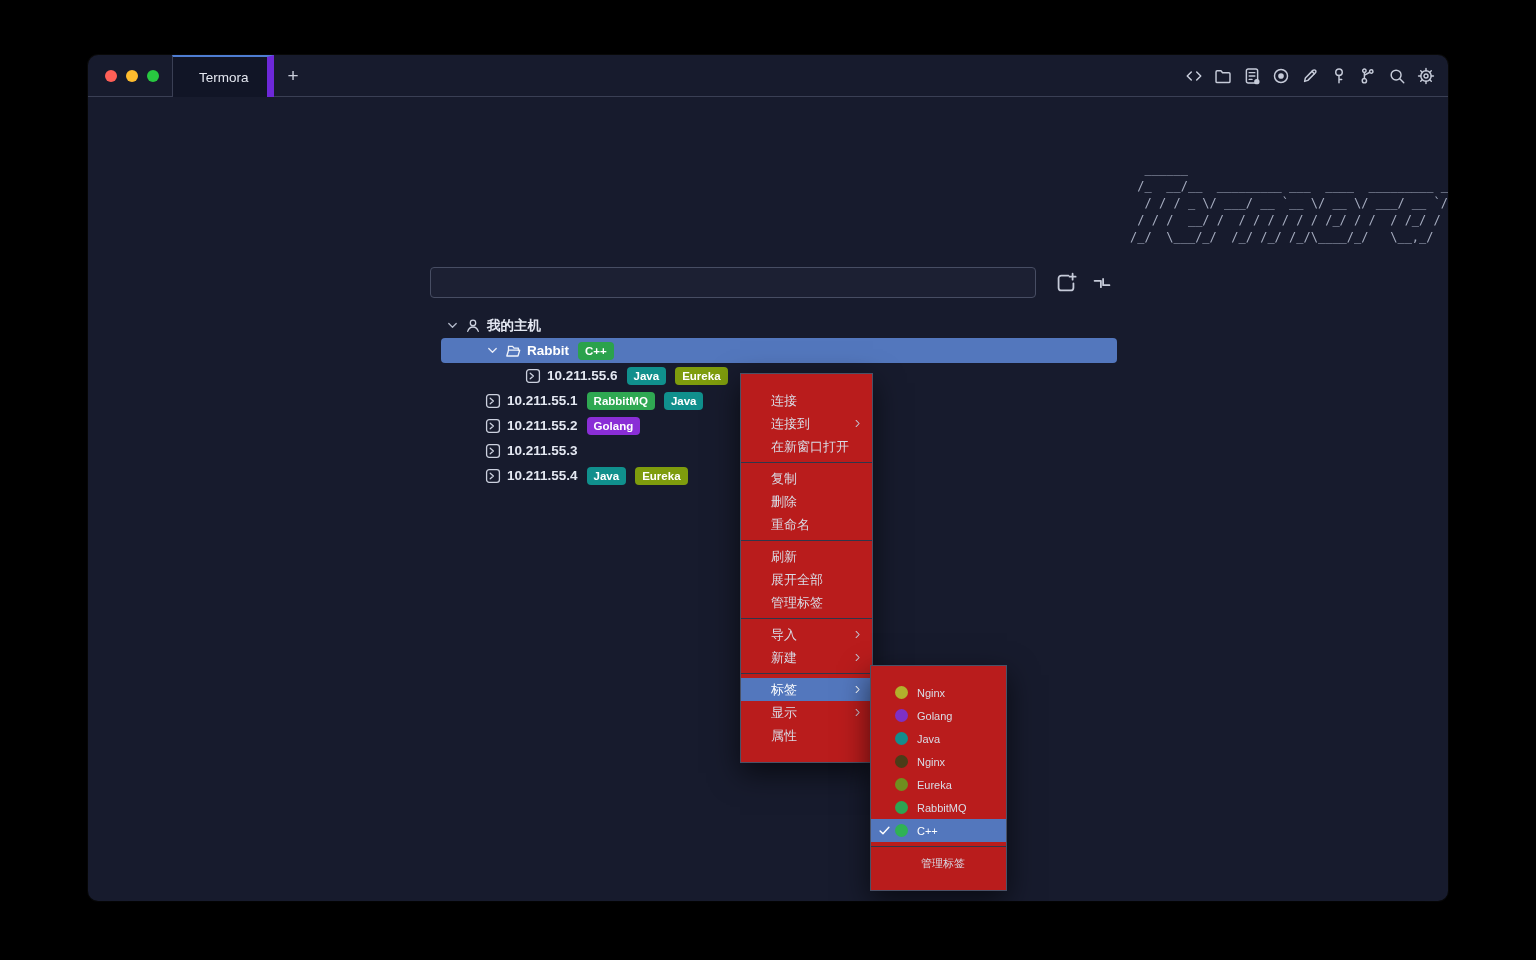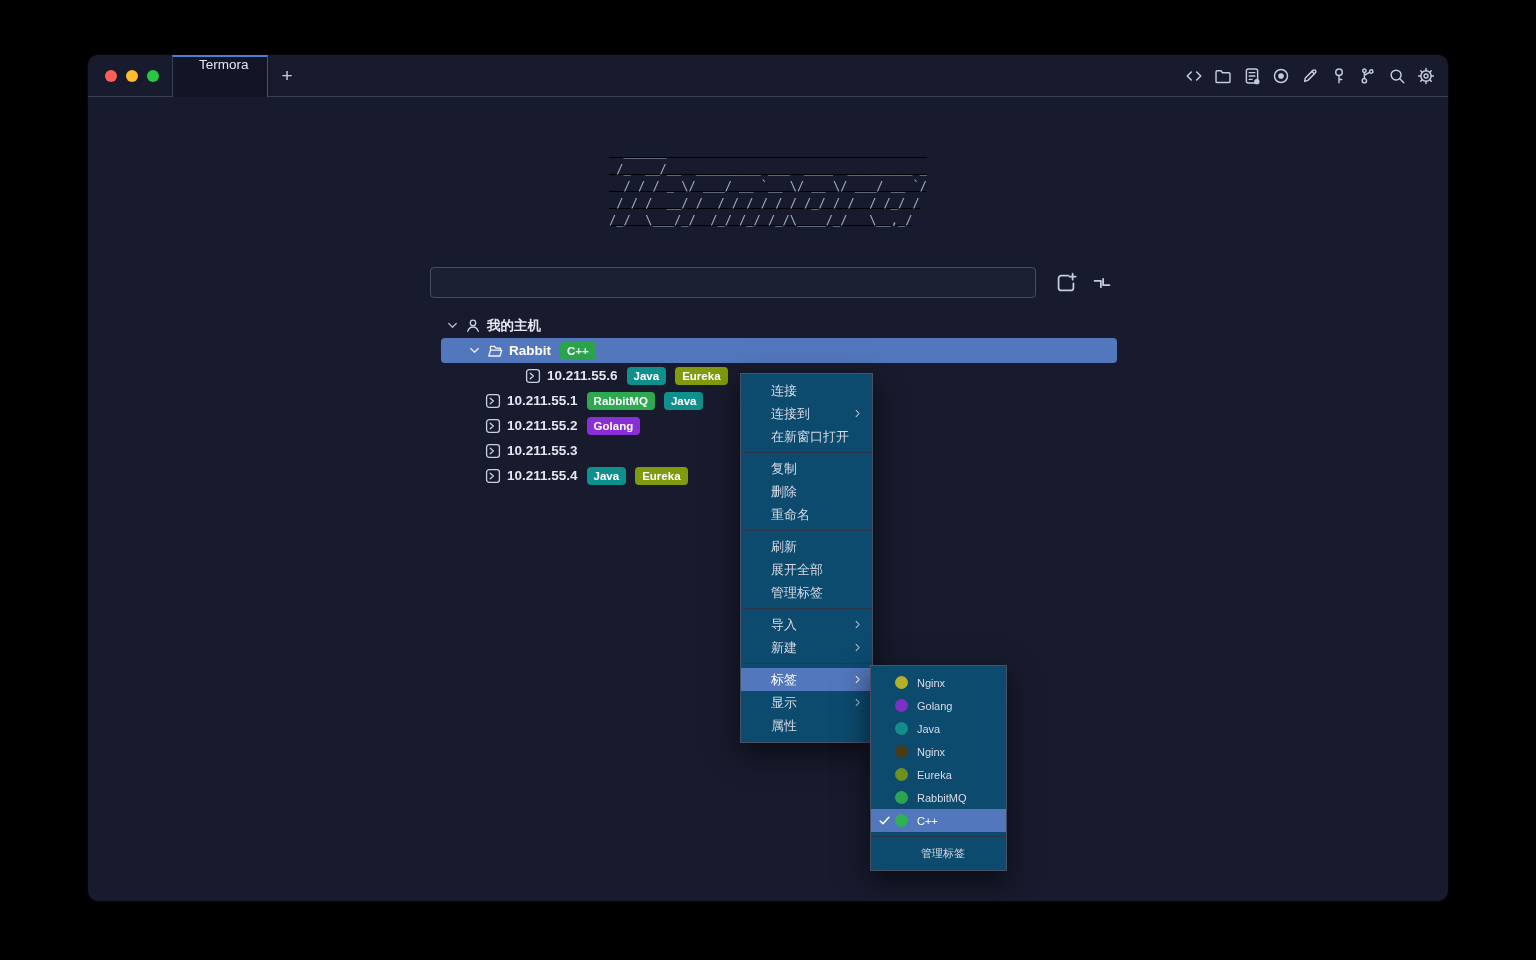--- a/index.html
+++ b/index.html
@@ -12,34 +12,34 @@
     position:absolute;left:88px;top:55px;width:1360px;height:846px;
     background:#171b2d;border-radius:10px;overflow:hidden;
     box-shadow:0 30px 70px rgba(0,0,0,.85), 0 0 0 1px rgba(255,255,255,.04);
   }
   
   .titlebar{height:42px;display:flex;align-items:stretch;position:relative;}
   .traffic{width:84px;display:flex;align-items:center;gap:9px;padding-left:17px;
     box-sizing:border-box;border-bottom:1px solid #3a3f54;}
   .light{width:12px;height:12px;border-radius:50%;display:inline-block;}
   .tab{
-    display:flex;gap:8px;padding:0 18px;box-sizing:border-box;
-    background:#111526;border-left:1px solid #3a3f54;border-right:1px solid #6d28d9;
+    display:flex;align-items:center;gap:8px;padding:0 18px;box-sizing:border-box;
+    background:#111526;border-left:1px solid #3a3f54;border-right:7px solid #6d28d9;
     border-top:2px solid #4e7dd2;color:#e4e7f0;font-size:13.5px;
   }
   .titlebar-rest{flex:1;display:flex;align-items:center;border-bottom:1px solid #3a3f54;}
   .new-tab{color:#c9cdda;font-size:19px;padding:0 14px;line-height:40px;cursor:default;}
   .toolbar{margin-left:auto;display:flex;align-items:center;gap:11px;padding-right:13px;color:#c6cbd9;}
   .tbtn{width:18px;height:18px;display:inline-flex;}
   .tbtn svg{width:18px;height:18px;}
   .ic{display:inline-flex;align-items:center;justify-content:center;}
   .ic svg{display:block;}
   
   .content{position:absolute;inset:42px 0 0 0;}
-  .ascii-wrap{position:absolute;top:47px;left:0;right:0;display:flex;justify-content:center;text-decoration:underline;}
+  .ascii-wrap{position:absolute;top:64px;left:0;right:0;display:flex;justify-content:flex-end;}
   .ascii{
     margin:0;font-family:"DejaVu Sans Mono", monospace;font-size:12px;line-height:17px;
     color:#a7aec1;white-space:pre;
   }
   .quick-row{position:absolute;top:170px;left:342px;display:flex;align-items:center;}
   .quick-input{
     width:606px;height:31px;box-sizing:border-box;background:#1c2033;
     border:1px solid #474d63;border-radius:4px;color:#e4e7f0;font-size:14px;
     padding:0 8px;outline:none;
   }
@@ -55,22 +55,22 @@
   .trow.sel .chev{color:#e8edf8;}
   .chev svg{width:13px;height:13px;}
   .chevsp{width:19px;flex:0 0 auto;}
   .titem{width:16px;height:16px;margin-right:6px;color:#ccd1df;flex:0 0 auto;}
   .trow.sel .titem{color:#f0f3fa;}
   .titem svg{width:16px;height:16px;}
   .badge{margin-left:9px;padding:2px 7px;border-radius:4px;color:#fff;font-size:11.5px;
     font-weight:600;line-height:14px;}
   
   .menu,.submenu{
-    position:absolute;background:#0c4a6e;border:1px solid #4a5166;box-sizing:border-box;
-    padding:5px 0;box-shadow:0 10px 28px rgba(0,0,0,.6);
+    position:absolute;background:#b91c1c;border:1px solid #4a5166;box-sizing:border-box;
+    padding:15px 0;box-shadow:0 10px 28px rgba(0,0,0,.6);
   }
   .menu{left:652px;top:318px;width:133px;z-index:10;}
   .submenu{left:782px;top:610px;width:137px;z-index:11;}
   .mitem{height:23px;display:flex;align-items:center;justify-content:space-between;
     padding:0 9px 0 30px;color:#d9dce6;font-size:13px;}
   .mitem.hl{background:#5377bd;color:#fff;text-align:center;}
   .marrow{width:11px;height:11px;color:#c2c7d5;}
   .mitem.hl .marrow{color:#fff;}
   .marrow svg{width:11px;height:11px;}
   .msep{height:1px;background:#30364a;margin:4px 0;}
@@ -197,21 +197,21 @@
               </svg>
             </span>
             <span class="ic titem">
               <svg viewBox="0 0 16 16" fill="none" stroke="currentColor" stroke-width="1.3" stroke-linecap="round" stroke-linejoin="round">
                 <circle cx="8" cy="4.9" r="2.7"></circle>
                 <path d="M2.7 13.4c.9-2.9 2.9-4.4 5.3-4.4s4.4 1.5 5.3 4.4"></path>
               </svg>
             </span>
             <span class="tlabel">我的主机</span>
           </div>
-          <div class="trow sel" style="padding-left: 27px;">
+          <div class="trow sel" style="padding-left: 45px;">
             <span class="ic chev">
               <svg viewBox="0 0 16 16" fill="none" stroke="currentColor" stroke-width="1.3" stroke-linecap="round" stroke-linejoin="round">
                 <path d="M3.4 5.6 8 10.2l4.6-4.6" stroke-width="1.6"></path>
               </svg>
             </span>
             <span class="ic titem">
               <svg viewBox="0 0 16 16" fill="none" stroke="currentColor" stroke-width="1.3" stroke-linecap="round" stroke-linejoin="round">
                 <path d="M1.8 13 3.5 7.2h11.2L13 13z"></path>
                 <path d="M3.5 7.2V3.4h4.1L9 5.1h4.4v2.1"></path>
               </svg>

